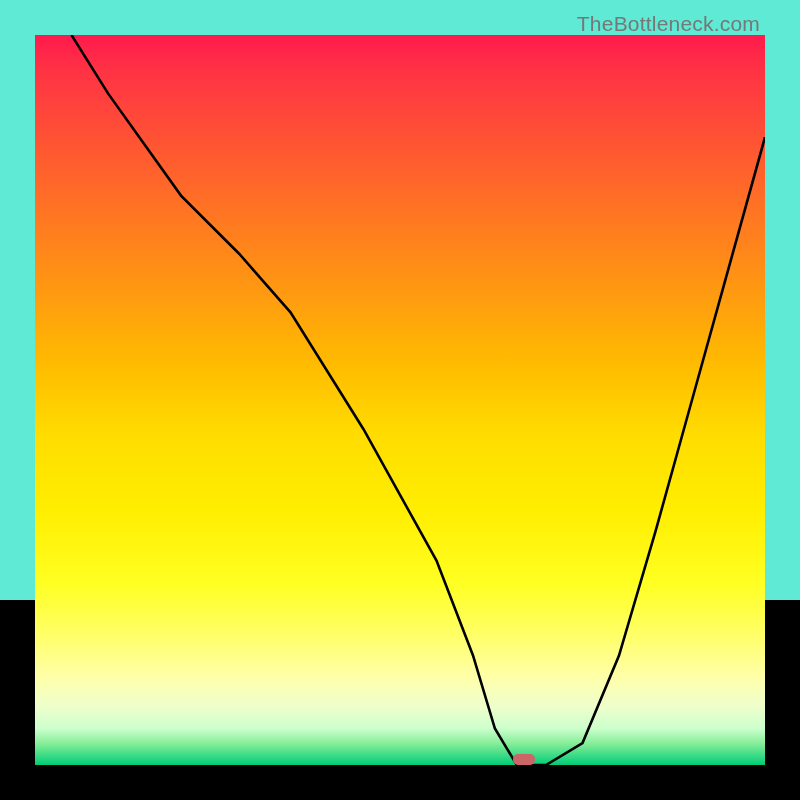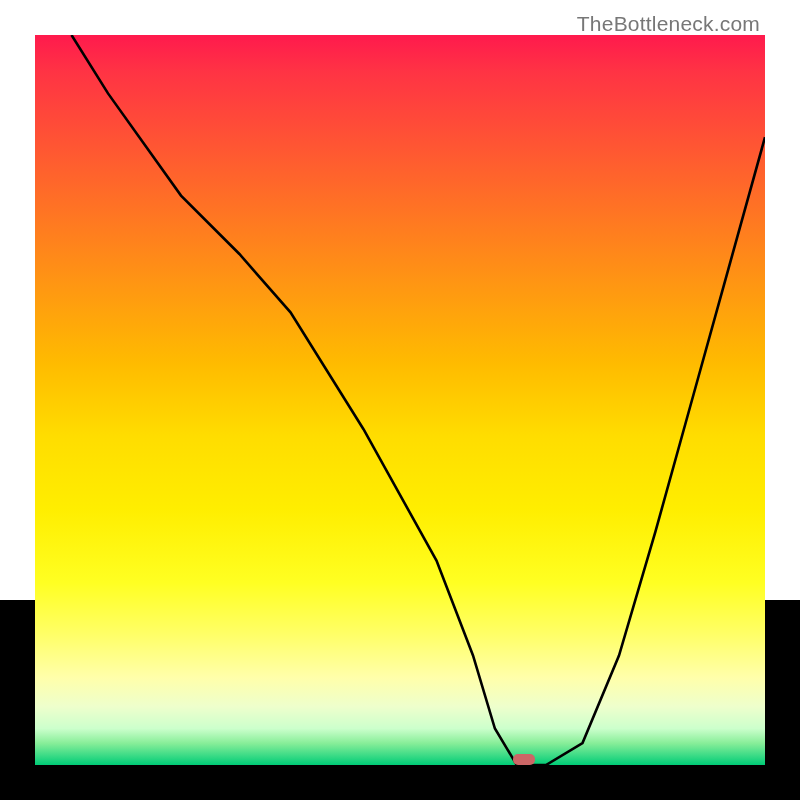--- a/index.html
+++ b/index.html
@@ -1,17 +1,17 @@
 <!DOCTYPE html>
 <html><head>
 <meta charset="utf-8">
 <style>
   * { margin: 0; padding: 0; box-sizing: border-box; }
   body { background: #000; width: 800px; height: 800px; overflow: hidden; font-family: Arial, sans-serif; }
-  .container { position: relative; width: 800px; height: 600px; background: #ffffff; }
+  .container { position: relative; width: 800px; height: 600px; background: #5eead4; }
   .plot-area {
     position: absolute;
     left: 35px;
     top: 35px;
     width: 730px;
     height: 730px;
     background: linear-gradient(to bottom,
       #ff1a4d 0%,
       #ff3344 5%,
       #ff5533 15%,

